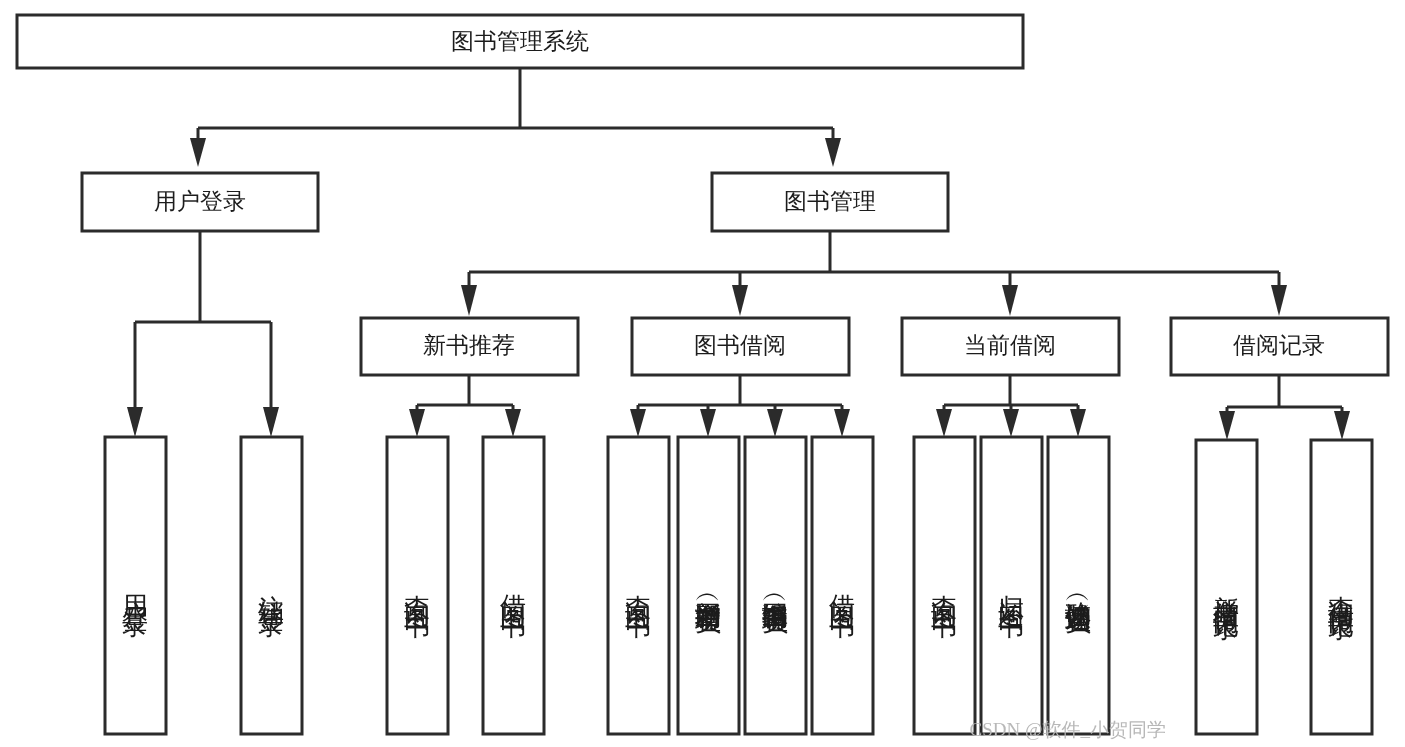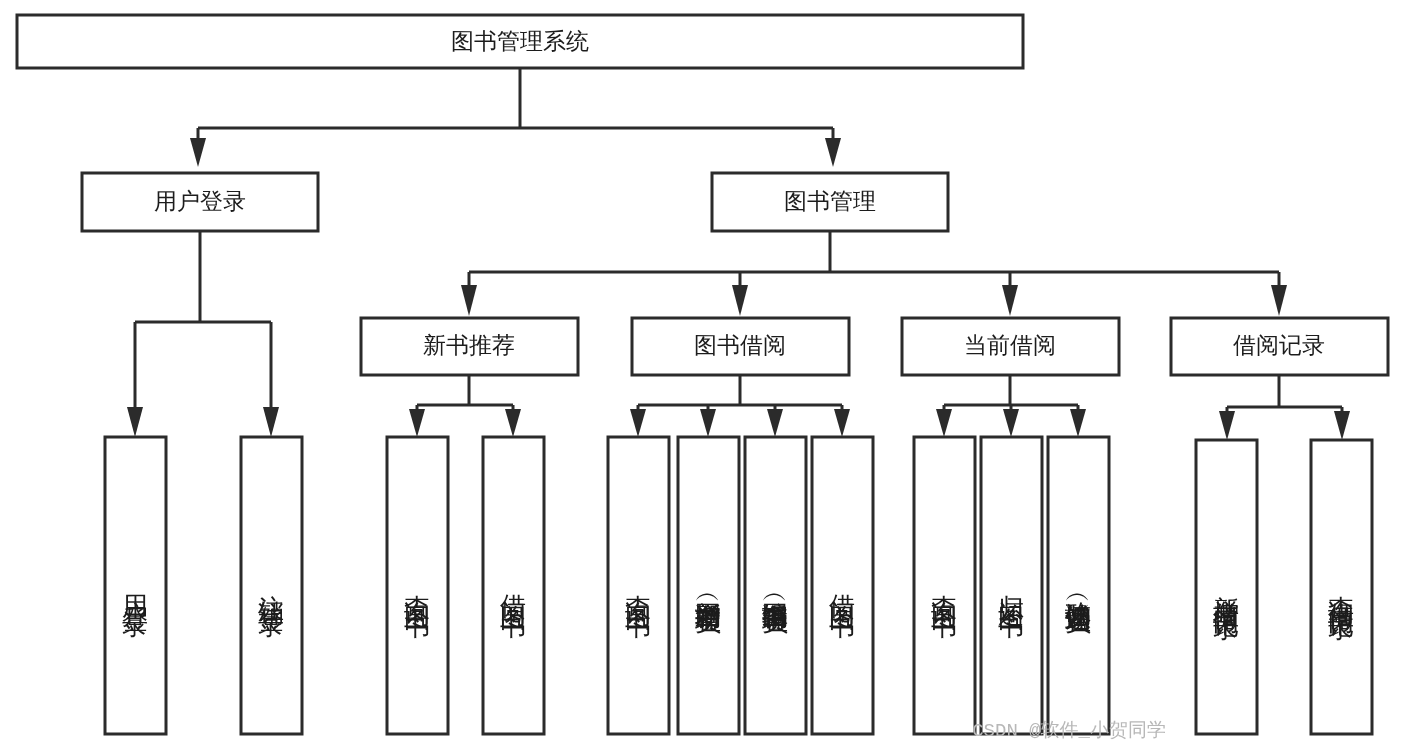--- a/index.html
+++ b/index.html
@@ -62,21 +62,21 @@
     position: absolute;
     display: flex;
     align-items: center;
     justify-content: center;
     pointer-events: none;
   }
   .watermark {
     position: absolute;
     right: 8px;
     bottom: 4px;
-    font-family: Liberation Mono, monospace;
+    font-family: Liberation Serif, serif;
     font-size: 19px;
     color: #b8b8b8;
     white-space: nowrap;
   }
 </style>
 </head>
 <body>
 
 <div id="diagram-root">
 

